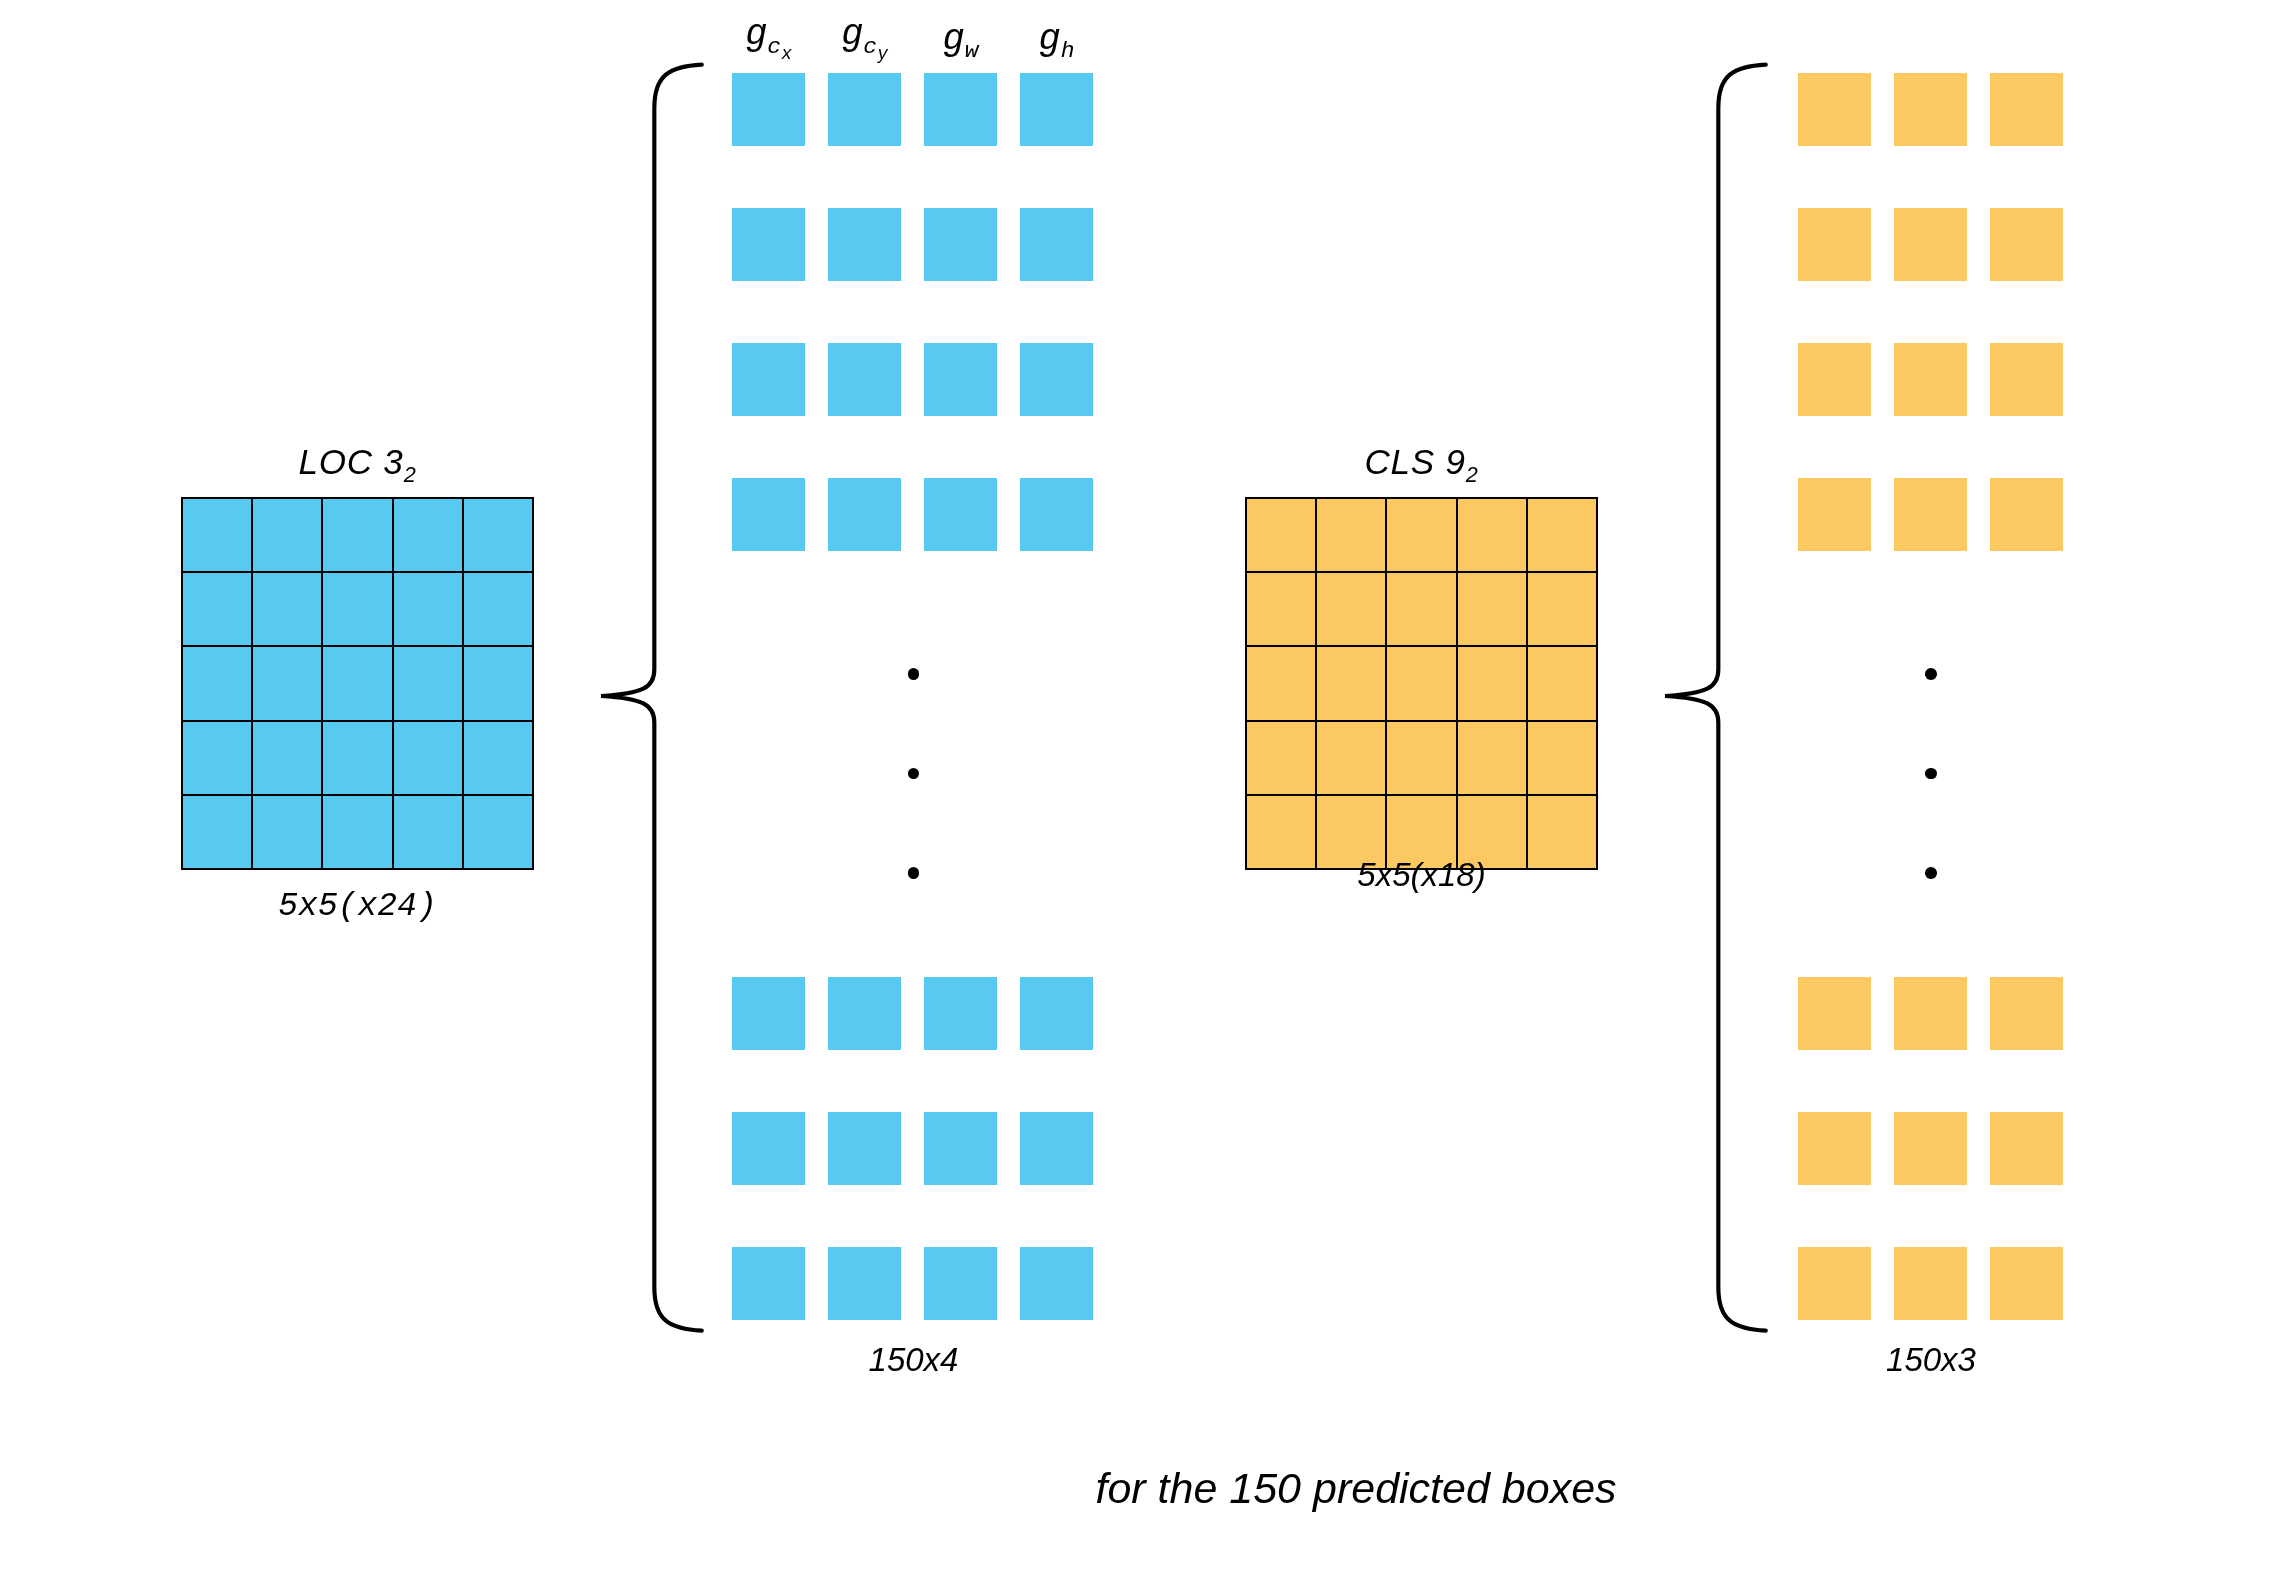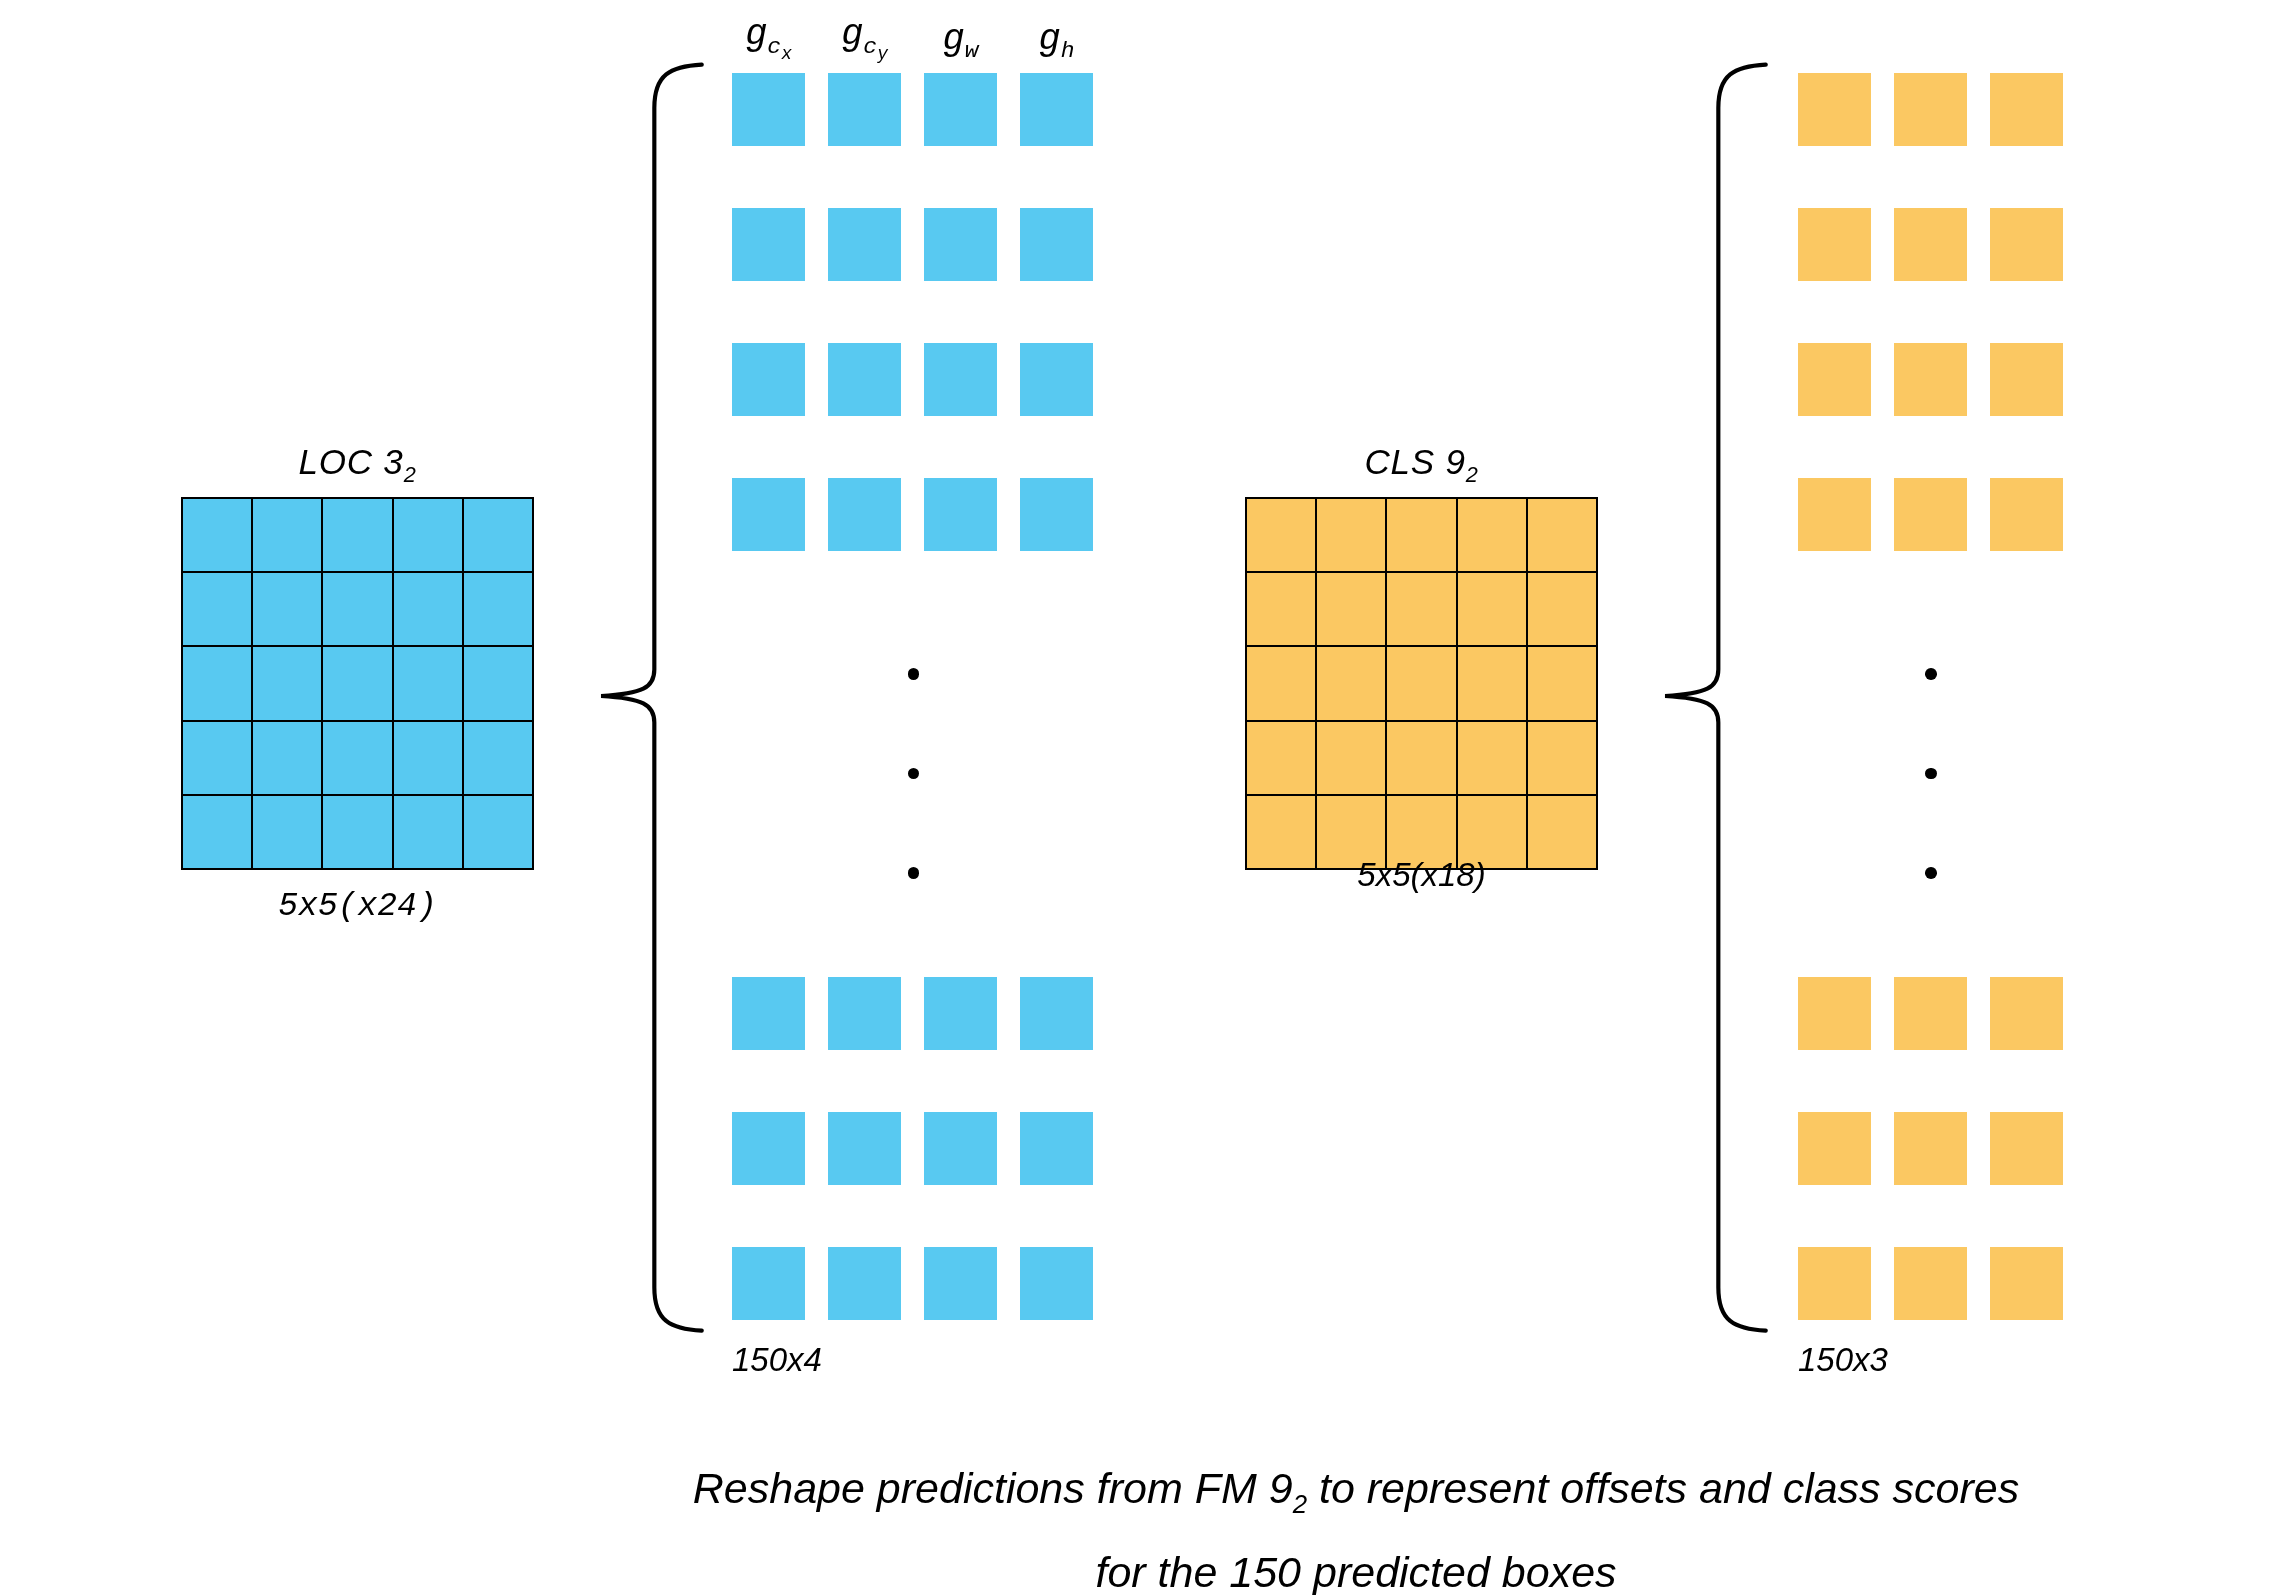--- a/index.html
+++ b/index.html
@@ -38,21 +38,21 @@
     font-style:italic;font-size:37px;line-height:1;}
   .col-header sub{font-size:0.62em;line-height:1;}
   .col-header sub sub{font-size:0.78em;}
   .rows-top{position:absolute;top:73px;left:0;display:flex;flex-direction:column;gap:62px;}
   .rows-bottom{position:absolute;top:977px;left:0;display:flex;flex-direction:column;gap:62px;}
   .sq-row{display:flex;gap:23px;}
   .sq{width:73px;height:73px;}
   .dots{position:absolute;top:668px;left:0;right:0;
     display:flex;flex-direction:column;align-items:center;gap:88px;}
   .dot{width:11.6px;height:11.6px;border-radius:50%;background:#000;}
-  .shape-label{position:absolute;top:1341px;left:0;right:0;text-align:left;
+  .shape-label{position:absolute;top:1341px;left:0;right:0;text-align:center;
     font-size:33px;font-style:italic;font-weight:300;}
   
   #caption{position:absolute;left:416px;top:1454px;width:1880px;text-align:center;
     font-size:43px;font-style:italic;font-weight:300;line-height:68px;}
   #caption sub{font-size:0.6em;}
 </style>
 </head>
 <body>
 
 <div class="grid-title" id="loc-title"><span>LOC 3</span><sub>2</sub></div>
@@ -226,16 +226,15 @@
       <div class="sq-row">
         <div class="sq" style="background: rgb(251, 200, 98);"></div>
         <div class="sq" style="background: rgb(251, 200, 98);"></div>
         <div class="sq" style="background: rgb(251, 200, 98);"></div>
       </div>
     </div>
   <div class="shape-label">150x3</div>
 </div>
 
 <div id="caption">
-  <div><span>Reshape predictions from FM 9</span><sub>2</sub><span> to represent offsets and class scores</span></div>
   <div>for the 150 predicted boxes</div>
 </div>
 
 
 </body></html>

